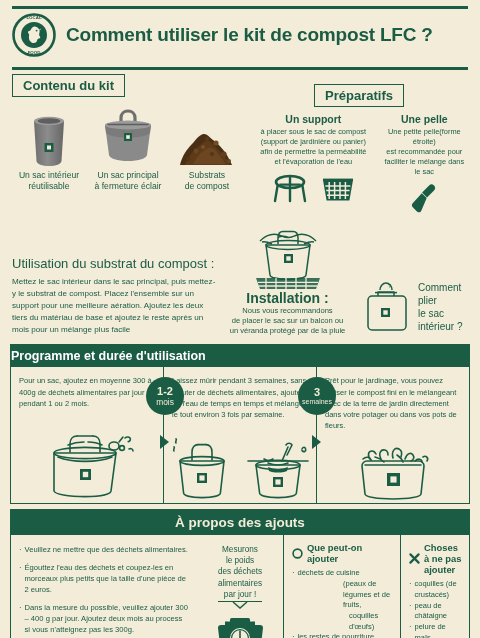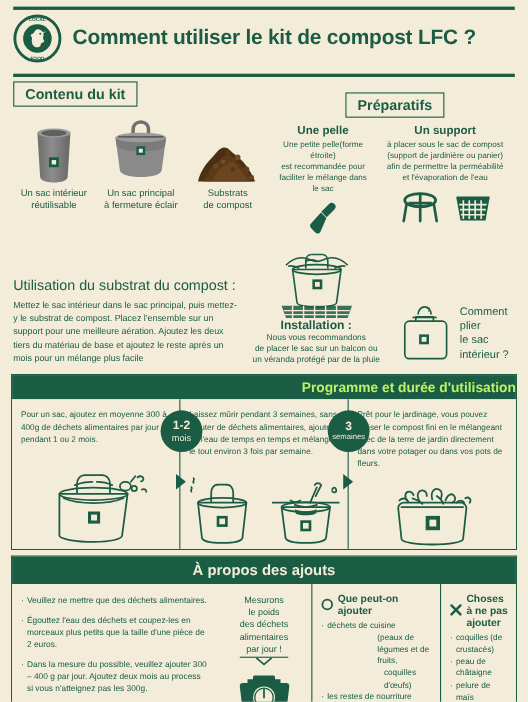--- a/index.html
+++ b/index.html
@@ -39,28 +39,28 @@
   .prep-d{font-size:7.4px;line-height:1.34;}
   .prep-ic{margin-top:6px;display:flex;justify-content:center;gap:14px;align-items:flex-end;}
 
   
   .mid{display:flex;padding:8px 12px 0 12px;gap:8px;align-items:flex-end;}
   .mid-l{width:205px;}
   .mid-h{font-size:13px;margin-bottom:5px;}
   .mid-p{font-size:8.1px;line-height:1.5;}
   .mid-c{width:125px;text-align:center;}
   .mid-r{flex:1;text-align:center;}
-  .cap-t{font-size:11px;font-weight:bold;margin-top:1px;}
+  .cap-t{font-size:14px;font-weight:bold;margin-top:1px;}
   .cap-d{font-size:7.6px;line-height:1.35;}
   .fold-row{display:flex;align-items:center;justify-content:center;gap:4px;}
   .fold-q{font-size:10px;line-height:1.3;text-align:left;}
 
   
   .prog{margin:8px 10px 0 10px;border:1.6px solid #1b5c44;}
-  .prog-h{background:#1b5c44;color:#bef264;text-align:right;font-size:12.5px;font-weight:bold;padding:4px 0;}
+  .prog-h{background:#1b5c44;color:#ffffff;text-align:left;font-size:12.5px;font-weight:bold;padding:4px 0;}
   .prog-body{position:relative;display:flex;background:#f2ecd9;height:136px;}
   .pcol{flex:1;position:relative;padding:8px 8px 0 8px;box-sizing:border-box;}
   .pcol + .pcol{border-left:1.6px solid #1b5c44;}
   .ptxt{font-size:7.5px;line-height:1.5;}
   .pillus{position:absolute;left:0;right:0;bottom:2px;display:flex;justify-content:center;}
   .badge{
     position:absolute;width:38px;height:38px;border-radius:50%;
     background:#1b5c44;color:#f2ecd9;display:flex;flex-direction:column;
     align-items:center;justify-content:center;line-height:1.02;z-index:4;
   }
@@ -181,35 +181,20 @@
           <div class="kit-cap" style="white-space:pre-line">Substrats
 de compost</div>
         </div>
 
       </div>
     </div>
 
     <div class="prep">
       <div class="boxhead">Préparatifs</div>
       <div class="prep-cols">
-
-        <div class="prep-col">
-          <div class="prep-t">Une pelle</div>
-          <div class="prep-d" style="white-space:pre-line">Une petite pelle(forme étroite)
-est recommandée pour
-faciliter le mélange dans le sac</div>
-          <div class="prep-ic">
-            <span>
-              <svg width="30" height="32" viewBox="0 0 30 32">
-                <path d="M25 2.5c1.6 1.6 1.6 3.3 0 4.9l-7 7-4.9-4.9 7-7c1.6-1.6 3.3-1.6 4.9 0z" fill="#1b5c44"></path>
-                <path d="M12.8 10.2l4.9 4.9-5.3 12.4c-.7 1.6-2.1 2.3-3.6 1.6-.6-.3-1.1-.8-1.6-1.3l-3.2-3.2c-1.4-1.4-1.5-3.2-.3-4.4z" fill="#1b5c44"></path>
-              </svg>
-            </span>
-          </div>
-        </div>
 
         <div class="prep-col wide">
           <div class="prep-t">Un support</div>
           <div class="prep-d" style="white-space:pre-line">à placer sous le sac de compost
 (support de jardinière ou panier)
 afin de permettre la perméabilité
 et l'évaporation de l'eau</div>
           <div class="prep-ic">
             <span>
               <svg width="36" height="30" viewBox="0 0 36 30">
@@ -219,20 +204,35 @@
               </svg>
             </span>
             <span>
               <svg width="32" height="28" viewBox="0 0 32 28">
                 <path d="M1 5h30l-3.6 20.5H4.6z" fill="#1b5c44"></path>
                 <path d="M1 3.6h30v2.6H1z" fill="#1b5c44"></path>
                 <g stroke="#f2ecd9" stroke-width="1.5">
                   <path d="M7.2 7v17M12.6 7v17M18 7v17M23.4 7v17"></path>
                   <path d="M3.4 11h25M4.2 15.6h23.4M5 20.2h21.8"></path>
                 </g>
+              </svg>
+            </span>
+          </div>
+        </div>
+
+        <div class="prep-col">
+          <div class="prep-t">Une pelle</div>
+          <div class="prep-d" style="white-space:pre-line">Une petite pelle(forme étroite)
+est recommandée pour
+faciliter le mélange dans le sac</div>
+          <div class="prep-ic">
+            <span>
+              <svg width="30" height="32" viewBox="0 0 30 32">
+                <path d="M25 2.5c1.6 1.6 1.6 3.3 0 4.9l-7 7-4.9-4.9 7-7c1.6-1.6 3.3-1.6 4.9 0z" fill="#1b5c44"></path>
+                <path d="M12.8 10.2l4.9 4.9-5.3 12.4c-.7 1.6-2.1 2.3-3.6 1.6-.6-.3-1.1-.8-1.6-1.3l-3.2-3.2c-1.4-1.4-1.5-3.2-.3-4.4z" fill="#1b5c44"></path>
               </svg>
             </span>
           </div>
         </div>
 
       </div>
     </div>
   </div>
 
   <div class="mid">

